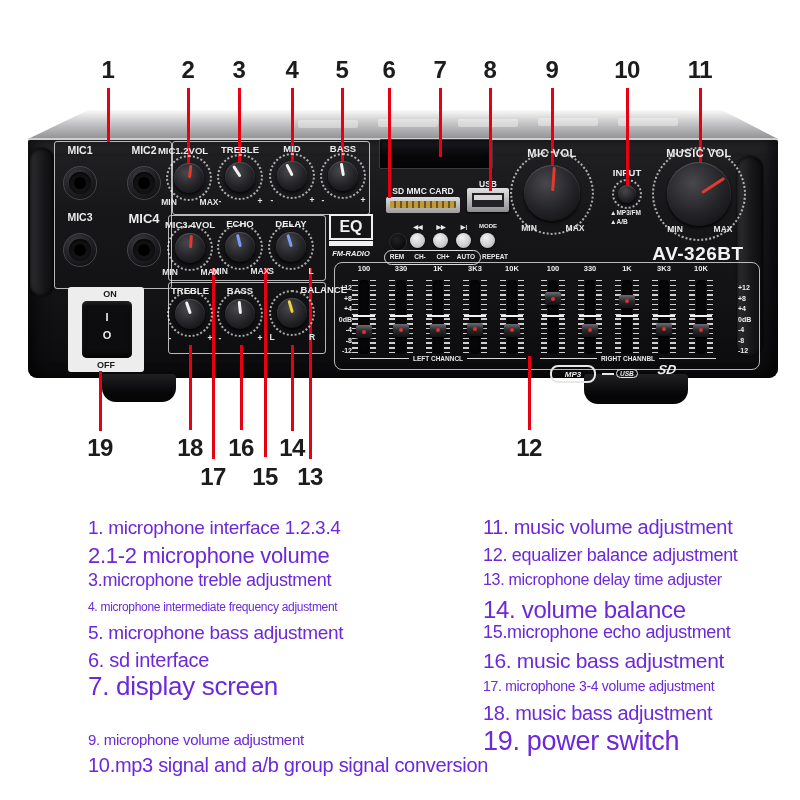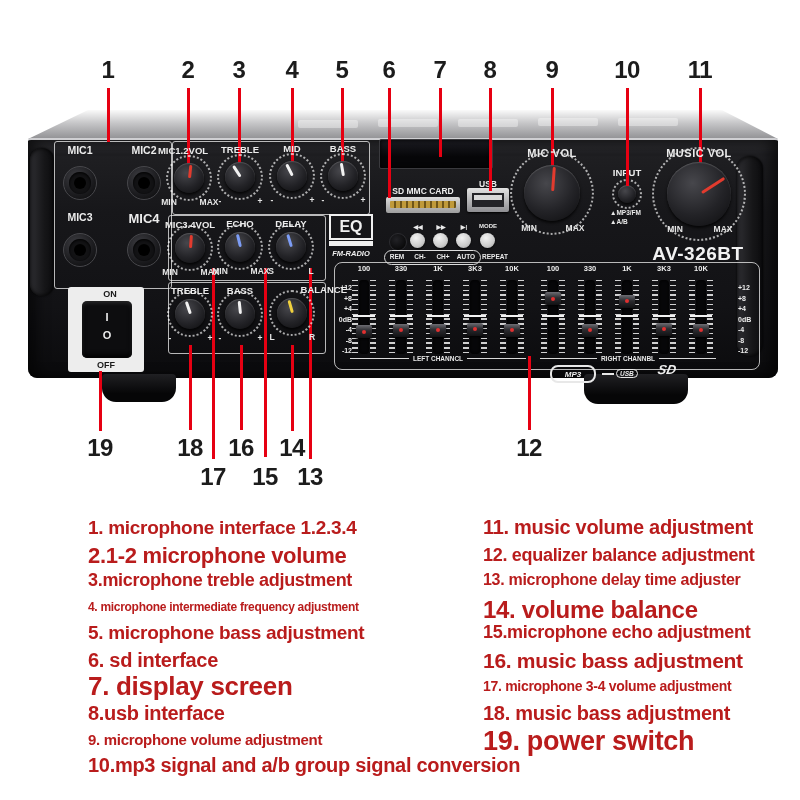--- a/index.html
+++ b/index.html
@@ -53,21 +53,21 @@
   .chan{position:absolute;top:353px;width:176px;height:10px;display:flex;align-items:center;gap:4px;
         color:#e9e9e9;font-size:6.5px;font-weight:700;white-space:nowrap}
   .chan i{flex:1;height:1px;background:#d9d9d9}
   
   .btn-sym{position:absolute;color:#eaeaea;font-size:6px;font-weight:700;text-align:center;width:22px}
   .btn-lab{position:absolute;color:#eaeaea;font-size:6.5px;font-weight:700;text-align:center}
   .pushbtn{position:absolute;width:15px;height:15px;border-radius:50%;
            background:radial-gradient(circle at 40% 33%,#f2f2f2,#cbcbcb 60%,#9c9c9c);
            box-shadow:0 1px 2px rgba(0,0,0,.75)}
   
-  .legend-item{position:absolute;font-weight:700;color:#b91c1c;white-space:nowrap;
+  .legend-item{position:absolute;font-weight:400;color:#6d28d9;white-space:nowrap;
                letter-spacing:-.3px;line-height:1.05}
 </style>
 </head>
 <body>
 
 <div id="stage">
 
   <div class="dev-top">
     <div class="vent" style="left:270px;top:10px;width:60px"></div>
     <div class="vent" style="left:350px;top:9px;width:60px"></div>
@@ -428,21 +428,20 @@
     <div class="btn-lab" style="left: 428px; top: 253px; width: 30px;">CH+</div>
     <div class="btn-lab" style="left: 451px; top: 253px; width: 30px;">AUTO</div>
     <div class="btn-lab" style="left: 480px; top: 253px; width: 30px;">REPEAT</div>
     <div class="legend-item" style="left: 88px; top: 518px; font-size: 19px;">1. microphone interface 1.2.3.4</div>
     <div class="legend-item" style="left: 88px; top: 544px; font-size: 22px;">2.1-2 microphone volume</div>
     <div class="legend-item" style="left: 88px; top: 571px; font-size: 18px;">3.microphone treble adjustment</div>
     <div class="legend-item" style="left: 88px; top: 601px; font-size: 12px;">4. microphone intermediate frequency adjustment</div>
     <div class="legend-item" style="left: 88px; top: 623px; font-size: 19px;">5. microphone bass adjustment</div>
     <div class="legend-item" style="left: 88px; top: 650px; font-size: 20px;">6. sd interface</div>
     <div class="legend-item" style="left: 88px; top: 673px; font-size: 26px;">7. display screen</div>
-    <div class="legend-item" style="left: 88px; top: 703px; font-size: 20px;">8.usb interface</div>
     <div class="legend-item" style="left: 88px; top: 732px; font-size: 15px;">9. microphone volume adjustment</div>
     <div class="legend-item" style="left: 88px; top: 755px; font-size: 20px;">10.mp3 signal and a/b group signal conversion</div>
     <div class="legend-item" style="left: 483px; top: 517px; font-size: 20px; text-align: center;">11. music volume adjustment</div>
     <div class="legend-item" style="left: 483px; top: 546px; font-size: 18px;">12. equalizer balance adjustment</div>
     <div class="legend-item" style="left: 483px; top: 572px; font-size: 16px;">13. microphone delay time adjuster</div>
     <div class="legend-item" style="left: 483px; top: 597px; font-size: 24px;">14. volume balance</div>
     <div class="legend-item" style="left: 483px; top: 623px; font-size: 18px;">15.microphone echo adjustment</div>
     <div class="legend-item" style="left: 483px; top: 650px; font-size: 21px;">16. music bass adjustment</div>
     <div class="legend-item" style="left: 483px; top: 679px; font-size: 14px;">17. microphone 3-4 volume adjustment</div>
     <div class="legend-item" style="left: 483px; top: 703px; font-size: 20px;">18. music bass adjustment</div>

